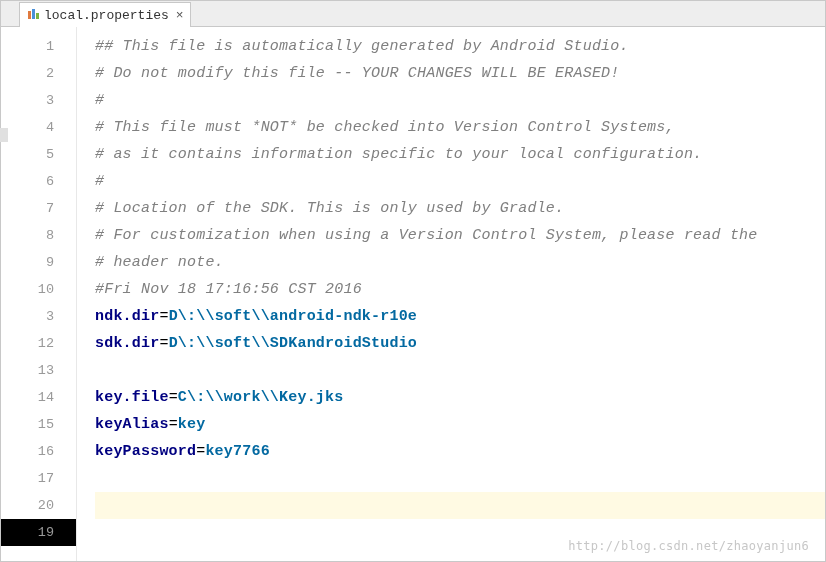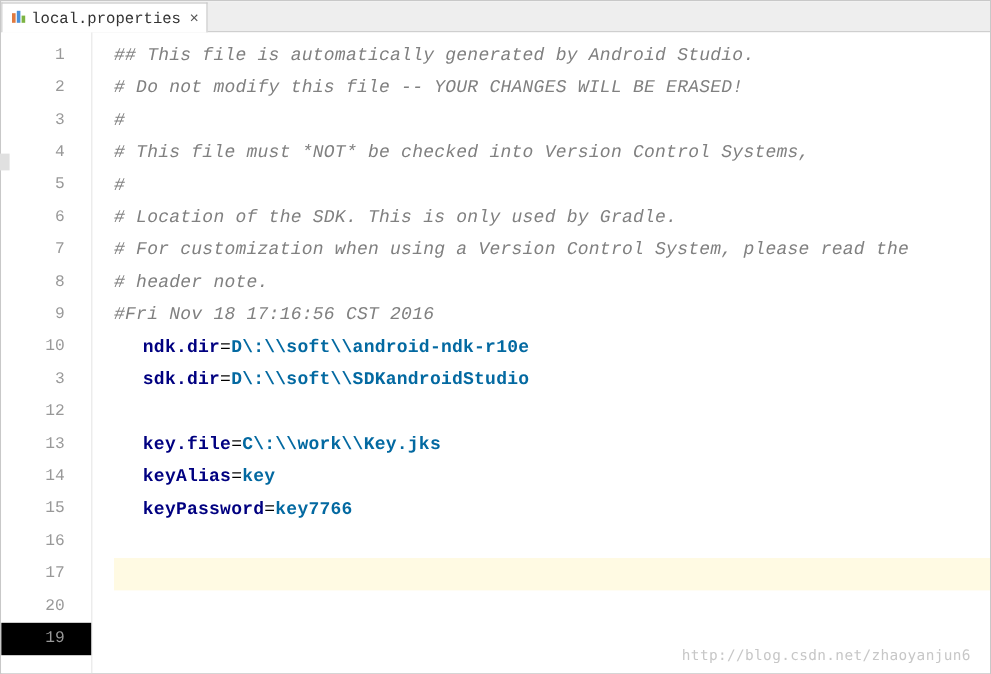--- a/index.html
+++ b/index.html
@@ -20,20 +20,21 @@
       align-items: flex-end;
     }
     .tab {
       display: flex;
       align-items: center;
       background: #ffffff;
       border: 1px solid #c8c8c8;
       border-bottom: none;
       height: 25px;
       padding: 0 6px 0 6px;
+      margin-left: 18px;
       margin-bottom: -1px;
       font-size: 13px;
       color: #333;
       gap: 4px;
     }
     .file-icon {
       width: 14px;
       height: 14px;
       display: inline-flex;
       align-items: center;
@@ -73,21 +74,21 @@
     }
     .code-line {
       height: 27px;
       line-height: 27px;
       white-space: pre;
       font-family: Consolas, "Courier New", monospace;
       font-size: 15px;
       letter-spacing: 0.2px;
     }
     .comment { color: #808080; font-style: italic; }
-    .key { color: #000080; font-weight: bold; margin-left: 24px; }
+    .key { color: #000080; font-weight: bold; }
     .equals { color: #000000; }
     .value { color: #0369a1; font-weight: bold; }
     .current-line-gutter { background: #000000; }
     .current-line { background: #fffae3; }
     .watermark {
       position: absolute;
       right: 16px;
       bottom: 8px;
       color: #c7c7c7;
       font-family: Consolas, monospace;
@@ -143,20 +144,21 @@
       <div class="gutter-line">16</div>
       <div class="gutter-line">17</div>
       <div class="gutter-line">20</div>
       <div class="gutter-line current-line-gutter">19</div>
     </div>
   <div class="code-area" id="code">
     <div class="code-line"><span class="comment">## This file is automatically generated by Android Studio.</span></div>
       <div class="code-line"><span class="comment"># Do not modify this file -- YOUR CHANGES WILL BE ERASED!</span></div>
       <div class="code-line"><span class="comment">#</span></div>
       <div class="code-line"><span class="comment"># This file must *NOT* be checked into Version Control Systems,</span></div>
+      <div class="code-line"><span class="comment"># as it contains information specific to your local configuration.</span></div>
       <div class="code-line"><span class="comment">#</span></div>
       <div class="code-line"><span class="comment"># Location of the SDK. This is only used by Gradle.</span></div>
       <div class="code-line"><span class="comment"># For customization when using a Version Control System, please read the</span></div>
       <div class="code-line"><span class="comment"># header note.</span></div>
       <div class="code-line"><span class="comment">#Fri Nov 18 17:16:56 CST 2016</span></div>
       <div class="code-line"><span class="key">ndk.dir</span><span class="equals">=</span><span class="value">D\:\\soft\\android-ndk-r10e</span></div>
       <div class="code-line"><span class="key">sdk.dir</span><span class="equals">=</span><span class="value">D\:\\soft\\SDKandroidStudio</span></div>
       <div class="code-line"></div>
       <div class="code-line"><span class="key">key.file</span><span class="equals">=</span><span class="value">C\:\\work\\Key.jks</span></div>
       <div class="code-line"><span class="key">keyAlias</span><span class="equals">=</span><span class="value">key</span></div>

